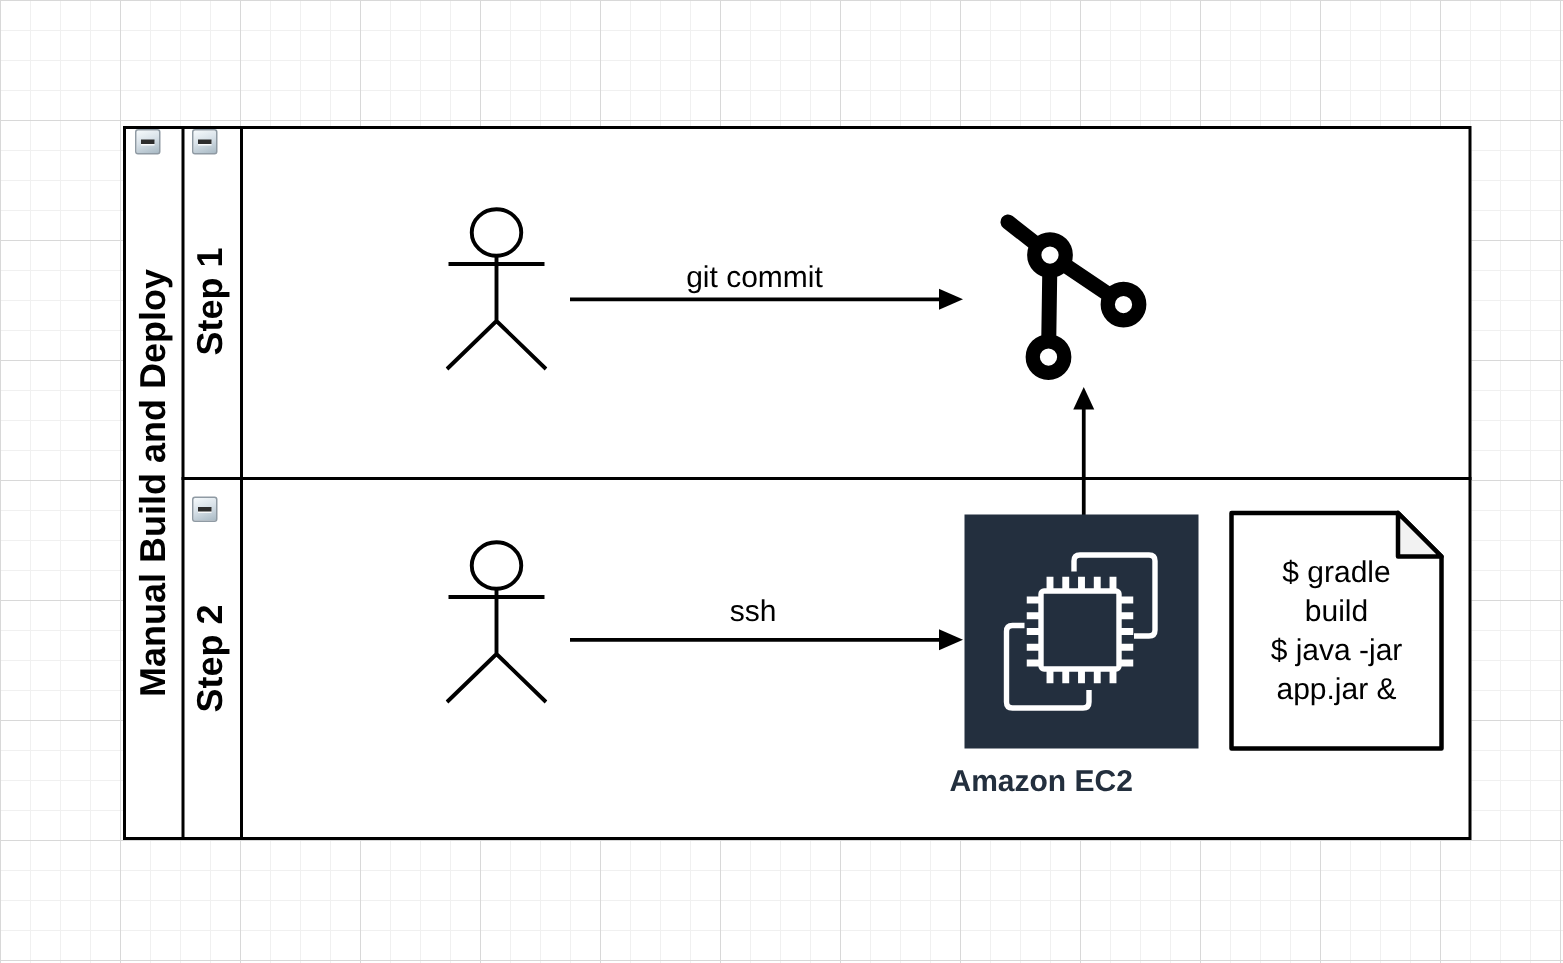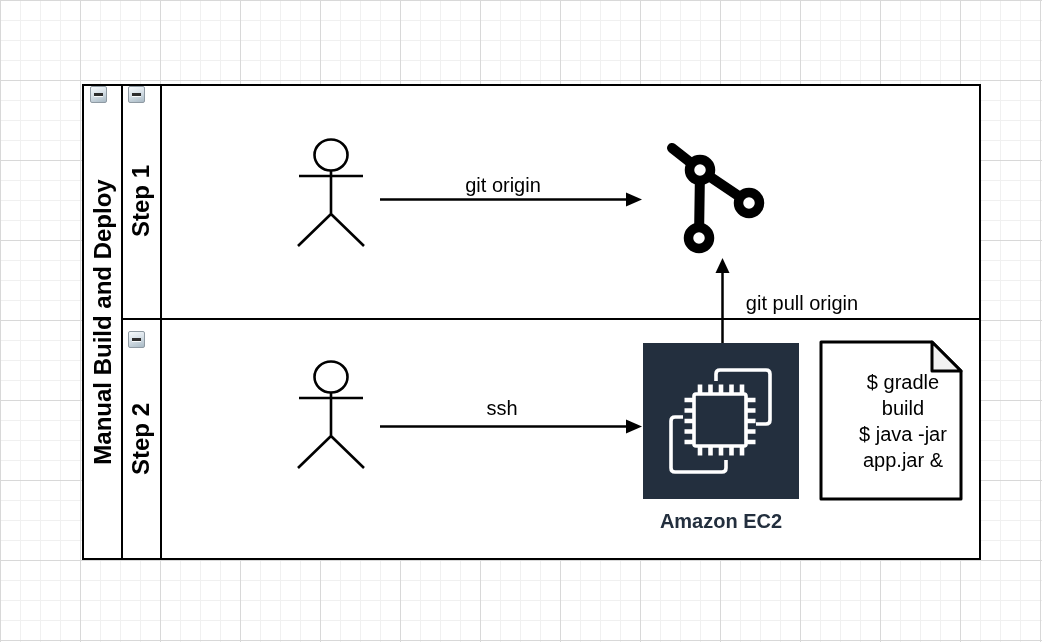--- a/index.html
+++ b/index.html
@@ -28,24 +28,24 @@
     width:17px;height:17px;box-sizing:border-box;border:1px solid #8f9aa3;border-radius:2px;
     background:linear-gradient(160deg,#f6fafc 0%,#d9e2e9 45%,#a8b9c4 100%);
     display:flex;align-items:center;justify-content:center;cursor:pointer;
   }
   .collapse-btn .minus{width:9px;height:3px;background:#2d2d2d;box-shadow:0 1px 0 rgba(255,255,255,.85);}
   .edge-label{
     transform:translate(-50%,-50%);background:#fff;padding:0 3px;
     font-size:20px;line-height:24px;white-space:nowrap;
   }
   .ec2-box{left:643px;top:343px;width:156px;height:156px;background:#232f3e;}
-  .ec2-label{left:633px;top:510px;width:176px;text-align:center;font-size:20px;font-weight:bold;color:#232f3e;}
+  .ec2-label{left:633px;top:510px;width:176px;text-align:left;font-size:20px;font-weight:bold;color:#232f3e;}
   .note-text{
     left:819px;top:344px;width:144px;height:154px;display:flex;align-items:center;justify-content:center;
-    text-align:center;font-size:20px;line-height:26px;white-space:pre-line;margin-left:12px;
+    text-align:center;font-size:20px;line-height:26px;white-space:pre-line;
   }
   svg{display:block;}
 </style>
 </head>
 <body>
 
 <div id="canvas">
 
   <div class="abs pool"></div>
   <div class="abs vline v1"></div>
@@ -74,35 +74,34 @@
 
   <svg class="abs" style="left:297px;top:136px;" width="68" height="112" viewBox="0 0 68 112">
     <ellipse cx="34" cy="19" rx="16.5" ry="15.5" fill="#fff" stroke="#000" stroke-width="2.6"></ellipse>
     <path d="M2 40 H66 M34 34.5 V78 M34 78 L1 110 M34 78 L67 110" fill="none" stroke="#000" stroke-width="2.6"></path>
   </svg>
 
   <svg class="abs" style="left:380px;top:191px;" width="262" height="17" viewBox="0 0 262 17">
     <line x1="0" y1="8.5" x2="247" y2="8.5" stroke="#000" stroke-width="2.5"></line>
     <polygon points="246,1.5 262,8.5 246,15.5" fill="#000"></polygon>
   </svg>
-  <div class="abs edge-label" style="left:503px;top:185px;">git origin</div>
+  <div class="abs edge-label" style="left:503px;top:185px;">git commit</div>
 
   <svg class="abs" style="left:666px;top:140px;" width="108" height="120" viewBox="0 0 108 120">
     <path d="M6 8 L34 30" fill="none" stroke="#000" stroke-width="10" stroke-linecap="round"></path>
     <path d="M34 30 L33 98 M34 30 L83 63" fill="none" stroke="#000" stroke-width="10"></path>
     <circle cx="34" cy="30" r="10.5" fill="#fff" stroke="#000" stroke-width="9.5"></circle>
     <circle cx="33" cy="98" r="10.5" fill="#fff" stroke="#000" stroke-width="9.5"></circle>
     <circle cx="83" cy="63" r="10.5" fill="#fff" stroke="#000" stroke-width="9.5"></circle>
   </svg>
 
   <svg class="abs" style="left:714px;top:258px;" width="17" height="86" viewBox="0 0 17 86">
     <line x1="8.5" y1="86" x2="8.5" y2="14" stroke="#000" stroke-width="2.5"></line>
     <polygon points="8.5,0 1.5,15 15.5,15" fill="#000"></polygon>
   </svg>
-  <div class="abs edge-label" style="left:802px;top:303px;">git pull origin</div>
 
   <svg class="abs" style="left:297px;top:358px;" width="68" height="112" viewBox="0 0 68 112">
     <ellipse cx="34" cy="19" rx="16.5" ry="15.5" fill="#fff" stroke="#000" stroke-width="2.6"></ellipse>
     <path d="M2 40 H66 M34 34.5 V78 M34 78 L1 110 M34 78 L67 110" fill="none" stroke="#000" stroke-width="2.6"></path>
   </svg>
 
   <svg class="abs" style="left:380px;top:418px;" width="262" height="17" viewBox="0 0 262 17">
     <line x1="0" y1="8.5" x2="247" y2="8.5" stroke="#000" stroke-width="2.5"></line>
     <polygon points="246,1.5 262,8.5 246,15.5" fill="#000"></polygon>
   </svg>

